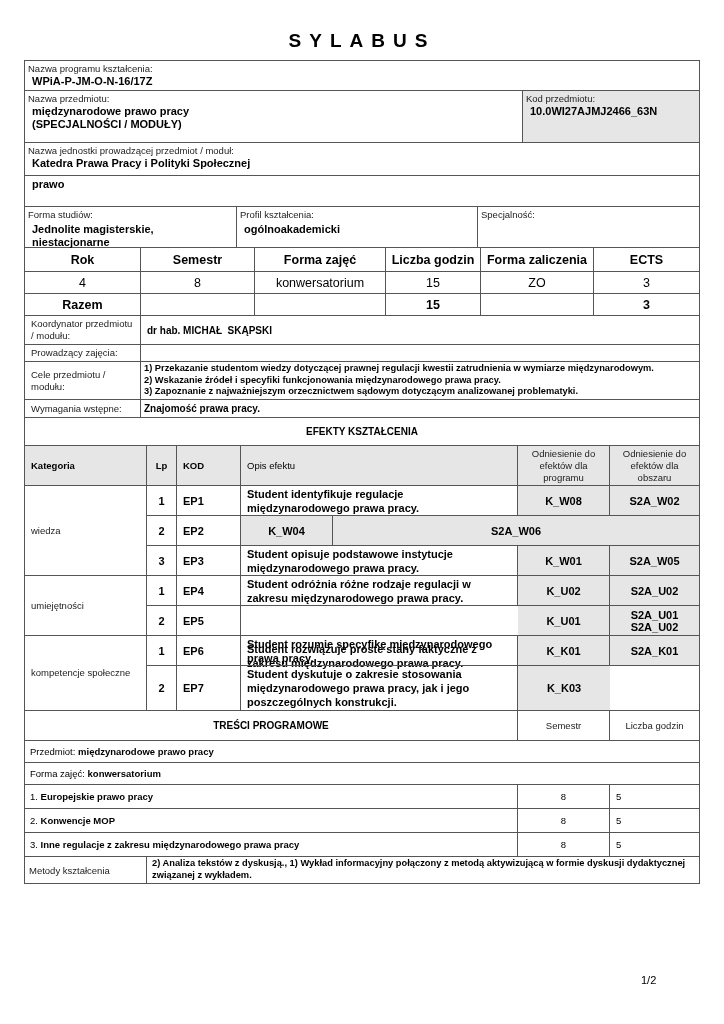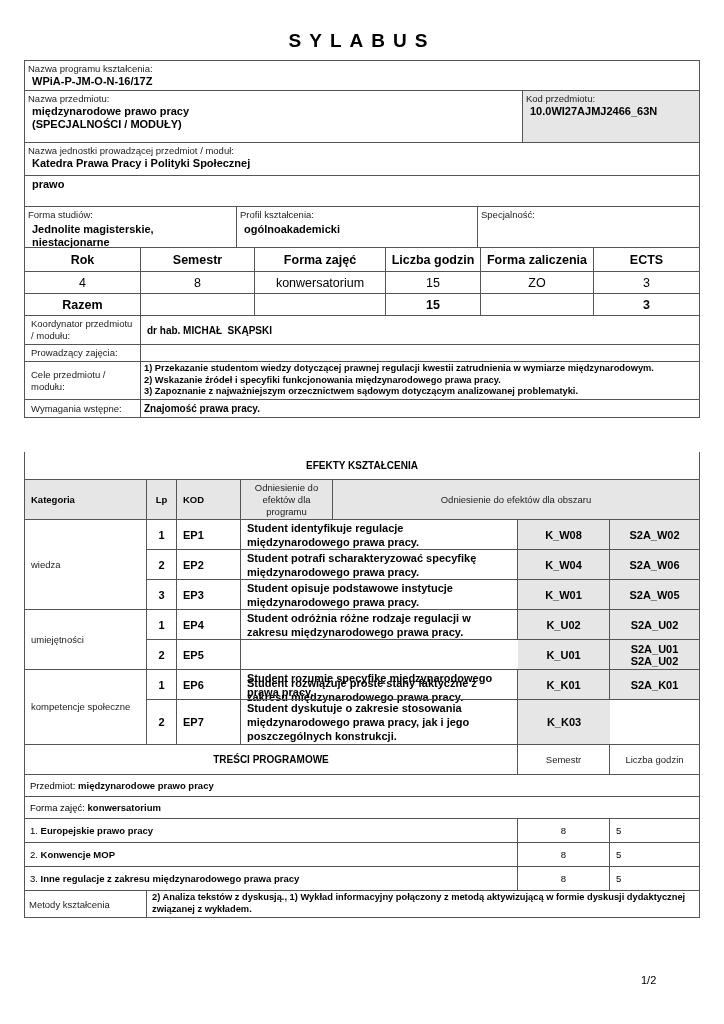--- a/index.html
+++ b/index.html
@@ -122,48 +122,48 @@
       <div>2) Wskazanie źródeł i specyfiki funkcjonowania międzynarodowego prawa pracy.</div>
       <div>3) Zapoznanie z najważniejszym orzecznictwem sądowym dotyczącym analizowanej problematyki.</div>
     </div>
   </div>
 
   <div class="row" style="height:18px;">
     <div class="cell vcenter lbl" style="width:116px; padding-left:6px;">Wymagania wstępne:</div>
     <div class="cell vcenter bold" style="flex:1; font-size:10px;">Znajomość prawa pracy.</div>
   </div>
 
-  <div class="row" style="height:28px;margin-top:34px;">
+  <div class="row" style="height:28px;">
     <div class="cell vcenter hcenter bold" style="width:100%; font-size:10px;">EFEKTY KSZTAŁCENIA</div>
   </div>
 
   <div class="row" style="height:40px; background:#fff;">
     <div class="cell vcenter bold small grey" style="width:122px; padding-left:6px;">Kategoria</div>
     <div class="cell vcenter hcenter bold small grey" style="width:30px;">Lp</div>
     <div class="cell vcenter bold small grey" style="width:64px; padding-left:6px;">KOD</div>
+    <div class="cell vcenter small grey" style="width:277px; padding-left:6px;">Opis efektu</div>
     <div class="cell vcenter hcenter center small grey" style="width:92px; line-height:12px; color:#222;">Odniesienie do efektów dla programu</div>
     <div class="cell vcenter hcenter center small grey" style="flex:1; line-height:12px; color:#222;">Odniesienie do efektów dla obszaru</div>
   </div>
 
   <div class="row" style="display:block;">
 
     <div class="grp">
       <div class="vcenter lbl" style="width:122px; box-sizing:border-box; padding-left:6px; border-right:1px solid #555; font-size:9.5px;">wiedza</div>
       <div style="flex:1;">
         <div style="display:flex; height:29px; border-bottom:1px solid #555;">
           <div class="cell vcenter hcenter eff-code" style="width:30px;">1</div>
           <div class="cell vcenter eff-code" style="width:64px; padding-left:6px;">EP1</div>
           <div class="cell vcenter eff-desc" style="width:277px; padding-left:6px; padding-right:20px;">Student identyfikuje regulacje międzynarodowego prawa pracy.</div>
           <div class="cell vcenter hcenter eff-code grey" style="width:92px;">K_W08</div>
           <div class="cell vcenter hcenter eff-code grey" style="flex:1;">S2A_W02</div>
         </div>
         <div style="display:flex; height:29px; border-bottom:1px solid #555;">
           <div class="cell vcenter hcenter eff-code" style="width:30px;">2</div>
           <div class="cell vcenter eff-code" style="width:64px; padding-left:6px;">EP2</div>
-          <div class="cell vcenter eff-desc" style="width:277px; padding-left:6px; padding-right:30px;">Student potrafi scharakteryzować specyfikę międzynarodowego prawa pracy.</div>
           <div class="cell vcenter hcenter eff-code grey" style="width:92px;">K_W04</div>
           <div class="cell vcenter hcenter eff-code grey" style="flex:1;">S2A_W06</div>
         </div>
         <div style="display:flex; height:29px;">
           <div class="cell vcenter hcenter eff-code" style="width:30px;">3</div>
           <div class="cell vcenter eff-code" style="width:64px; padding-left:6px;">EP3</div>
           <div class="cell vcenter eff-desc" style="width:277px; padding-left:6px; padding-right:40px;">Student opisuje podstawowe instytucje międzynarodowego prawa pracy.</div>
           <div class="cell vcenter hcenter eff-code grey" style="width:92px;">K_W01</div>
           <div class="cell vcenter hcenter eff-code grey" style="flex:1;">S2A_W05</div>
         </div>

